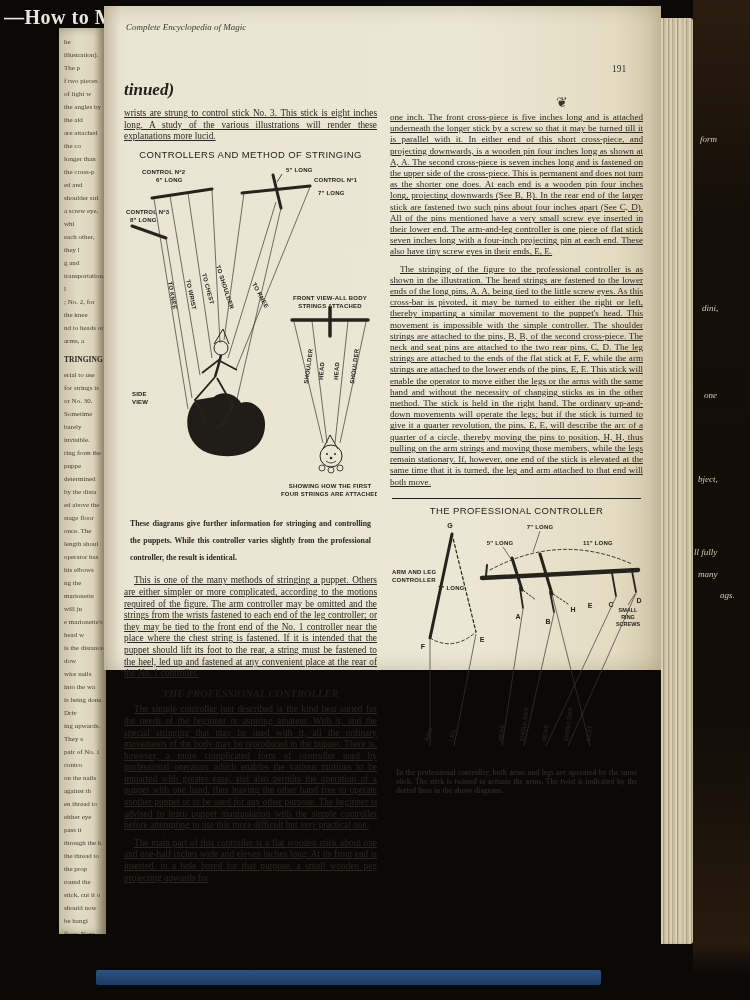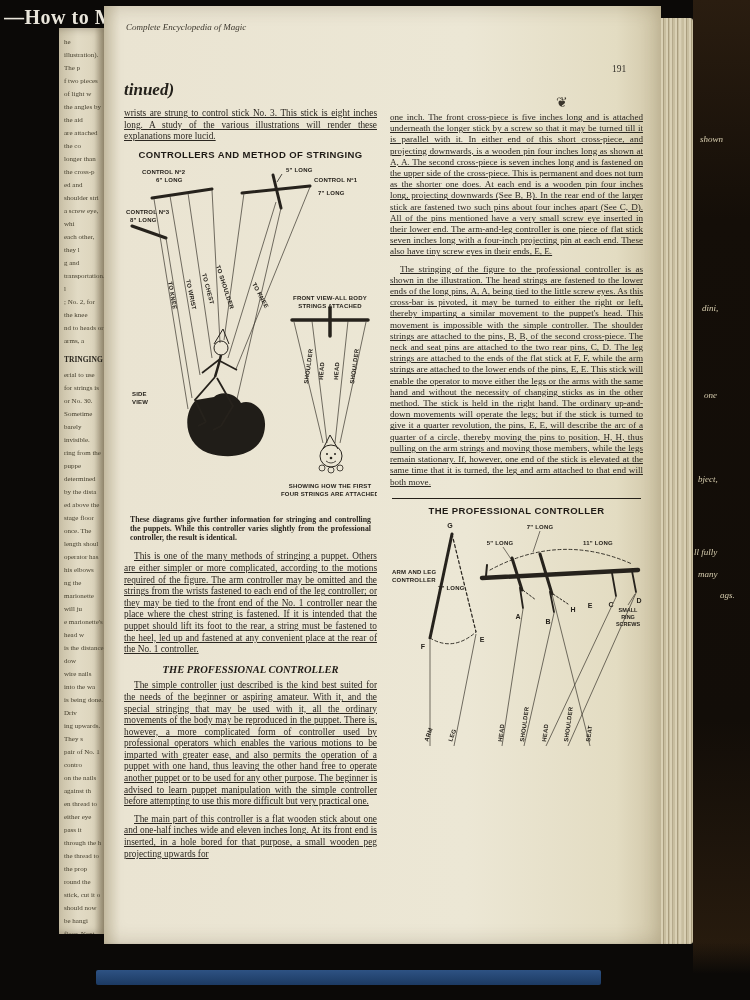--- a/index.html
+++ b/index.html
@@ -15,21 +15,21 @@
   }
   .left-strip{
     position:absolute;left:59px;top:28px;width:47px;height:906px;
     background:linear-gradient(90deg,#c9c0a6 0,#e2dbc5 40%,#ddd5bd 75%,#b3a88b 100%);
     overflow:hidden;padding:8px 2px 0 5px;box-sizing:border-box;
     box-shadow:inset -6px 0 8px rgba(40,30,12,.35);
   }
   .left-strip .frag{font-size:7px;line-height:13px;color:#46402f;white-space:pre-line;}
   .left-strip .frag-heading{font-size:7.5px;font-weight:bold;color:#2c2820;margin:7px 0 5px;white-space:nowrap;}
   .main-page{
-    position:absolute;left:104px;top:6px;width:557px;height:938px;
+    position:absolute;left:104px;top:6px;width:557px;height:664px;
     background:linear-gradient(90deg,#d3cbb2 0,#eae4d2 16px,#ece7d5 65%,#e3dcc2 92%,#cfc5a6 100%);
     box-shadow:inset 0 0 20px rgba(70,52,20,.22);
   }
   .page-edges{
     position:absolute;left:661px;top:18px;width:32px;height:926px;
     background:repeating-linear-gradient(90deg,#d9d0b4 0 2px,#a99d7e 2.4px 3px,#c8be9f 3px 4.6px);
     border-radius:0 3px 3px 0;
   }
   .right-cover{
     position:absolute;left:693px;top:0;width:57px;height:1000px;
@@ -45,23 +45,23 @@
   .page-title{position:absolute;left:20px;top:32px;font-size:29px;font-weight:bold;color:#16130f;letter-spacing:.3px;}
   .continued{position:absolute;left:20px;top:74px;font-size:17px;font-style:italic;font-weight:bold;color:#23201a;}
   .page-number{position:absolute;left:508px;top:58px;font-size:9.5px;color:#33302a;}
   .ornament{position:absolute;left:452px;top:88px;font-size:14px;color:#3a352c;}
   
   .col{position:absolute;width:253px;text-align:justify;color:#2b2721;}
   .col-left{left:20px;top:102px;font-size:9.3px;line-height:11.6px;}
   .col-right{left:286px;top:106px;font-size:9.1px;line-height:11.2px;}
   .col p{margin:0 0 6px;text-decoration:underline;}
   p.indent{text-indent:10px;}
-  .fig-title{text-align:center;font-weight:bold;font-size:9.5px;letter-spacing:.4px;
+  .fig-title{text-align:center;font-weight:normal;font-size:9.5px;letter-spacing:.4px;
     margin:6px 0 2px;color:#1f1b16;font-family:"Liberation Sans", sans-serif;}
-  .fig-caption{font-size:7.8px;line-height:9px;font-weight:bold;text-align:justify;
+  .fig-caption{font-size:7.8px;line-height:17px;font-weight:bold;text-align:justify;
     margin:3px 6px 9px;color:#2b2721;}
   .fig-caption.small{font-size:7.4px;line-height:9.2px;margin-top:4px;}
   .subheading{text-align:center;font-weight:bold;font-style:italic;font-size:10.5px;margin:8px 0 5px;color:#1f1b16;}
   .rule-above{border-top:1.6px solid #241f18;margin:10px 2px 2px;}
   
   svg{display:block;margin:0 auto;}
   svg text{font-family:"Liberation Sans", sans-serif;fill:#26221c;}
   .svg-label{font-size:6px;font-weight:bold;letter-spacing:.2px;}
   .svg-label-sm{font-size:5.5px;font-weight:bold;}
   .svg-letter{font-size:7px;font-weight:bold;}
@@ -303,27 +303,28 @@
 
         <text class="svg-label" transform="translate(38 224) rotate(-70)">ARM</text>
         <text class="svg-label" transform="translate(62 224) rotate(-70)">LEG</text>
         <text class="svg-label" transform="translate(112 224) rotate(-82)">HEAD</text>
         <text class="svg-label" transform="translate(134 224) rotate(-82)">SHOULDER</text>
         <text class="svg-label" transform="translate(156 224) rotate(-82)">HEAD</text>
         <text class="svg-label" transform="translate(178 224) rotate(-82)">SHOULDER</text>
         <text class="svg-label" transform="translate(200 224) rotate(-82)">SEAT</text>
       </svg>
 
+      <div class="fig-caption small">In the professional controller, both arms and legs are operated by the same stick.  The stick is twisted to actuate the arms. The twist is indicated by the dotted lines in the above diagram.</div>
     </div>
   </div>
 
   <div class="page-edges"></div>
   <div class="right-cover"></div>
 
-  <span class="edge-frag" style="left:700px;top:134px">shown</span>
+  <span class="edge-frag" style="left:700px;top:134px">form</span>
   <span class="edge-frag" style="left:702px;top:303px">dini,</span>
   <span class="edge-frag" style="left:704px;top:390px">one</span>
   <span class="edge-frag" style="left:698px;top:474px">bject,</span>
   <span class="edge-frag" style="left:694px;top:547px">ll fully</span>
   <span class="edge-frag" style="left:698px;top:569px">many</span>
   <span class="edge-frag" style="left:720px;top:590px">ags.</span>
 
   <div class="bottom-fade"></div>
   <div class="blue-band"></div>
 </div>

